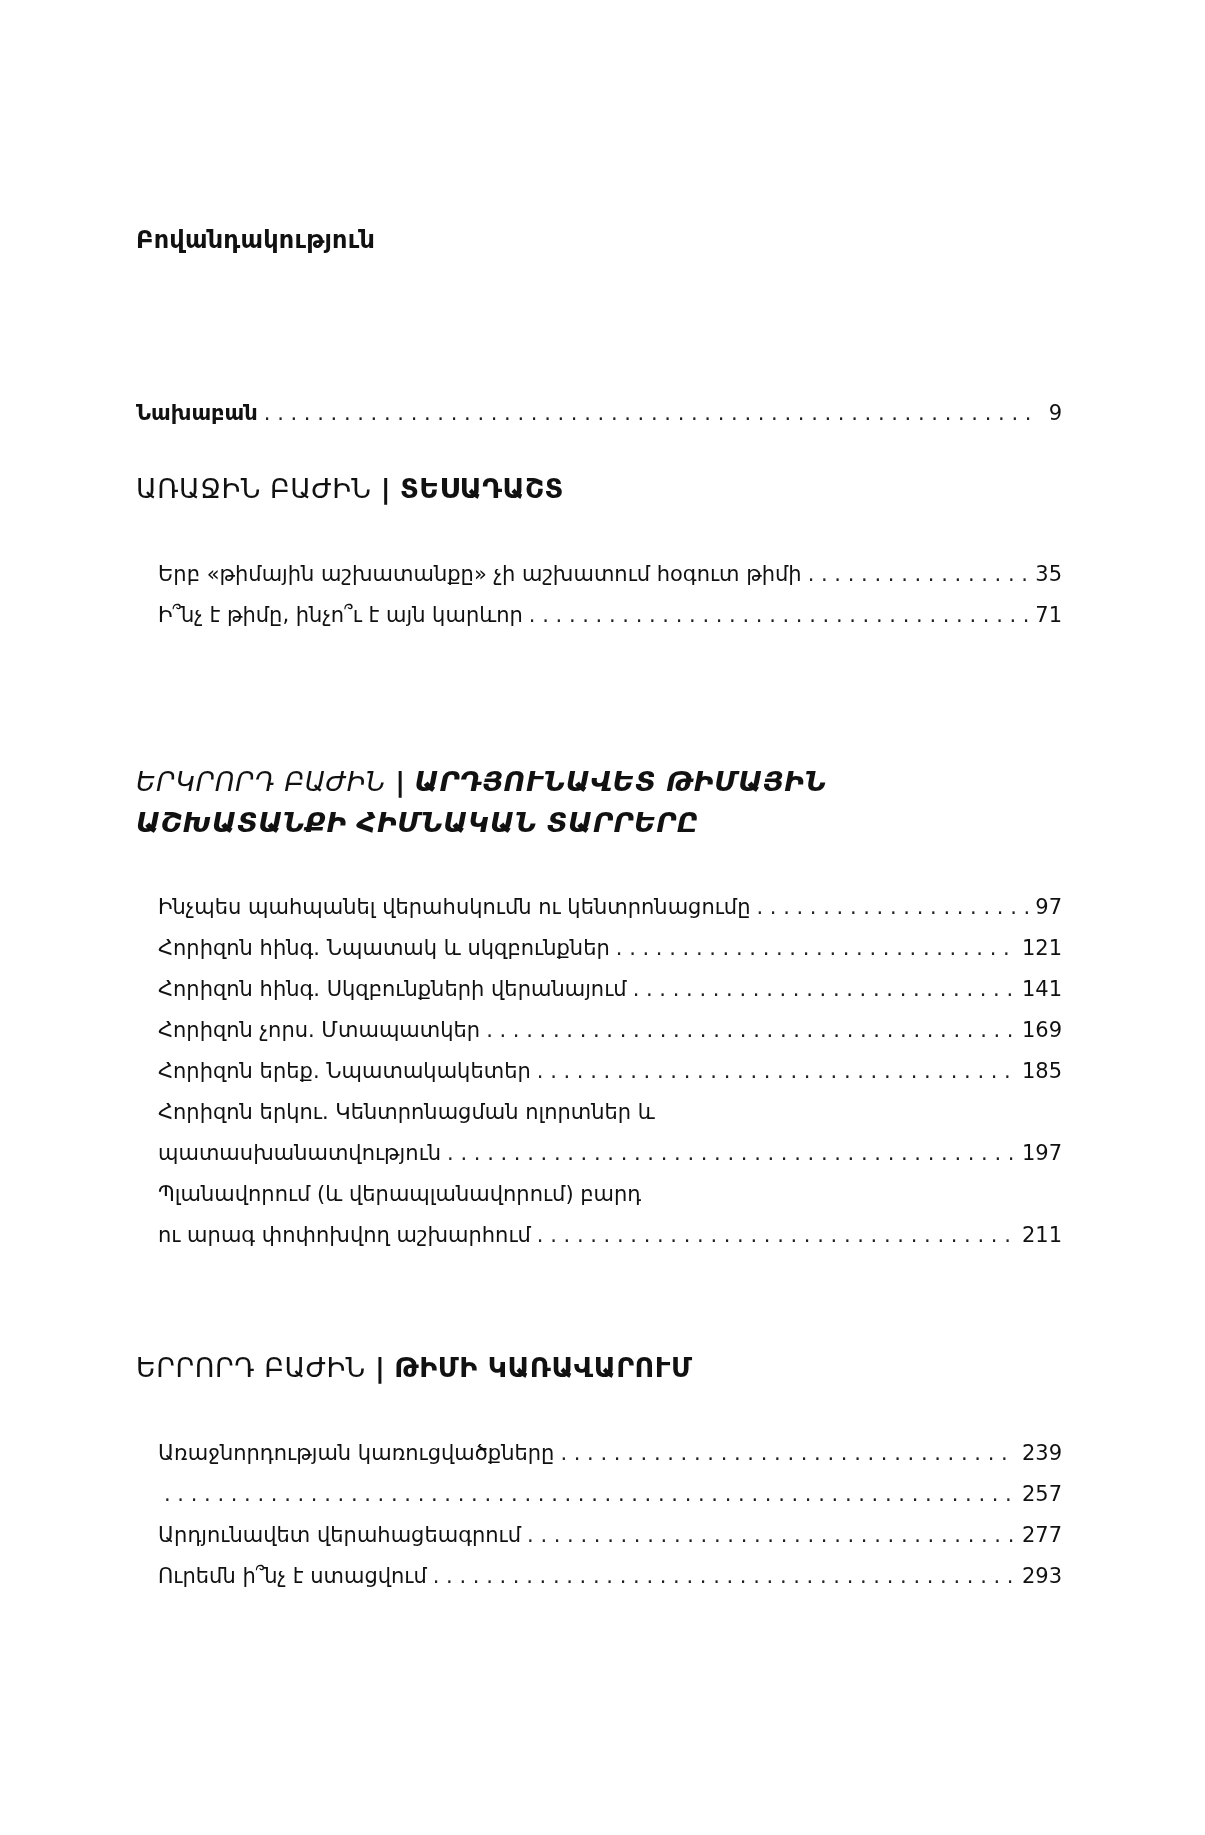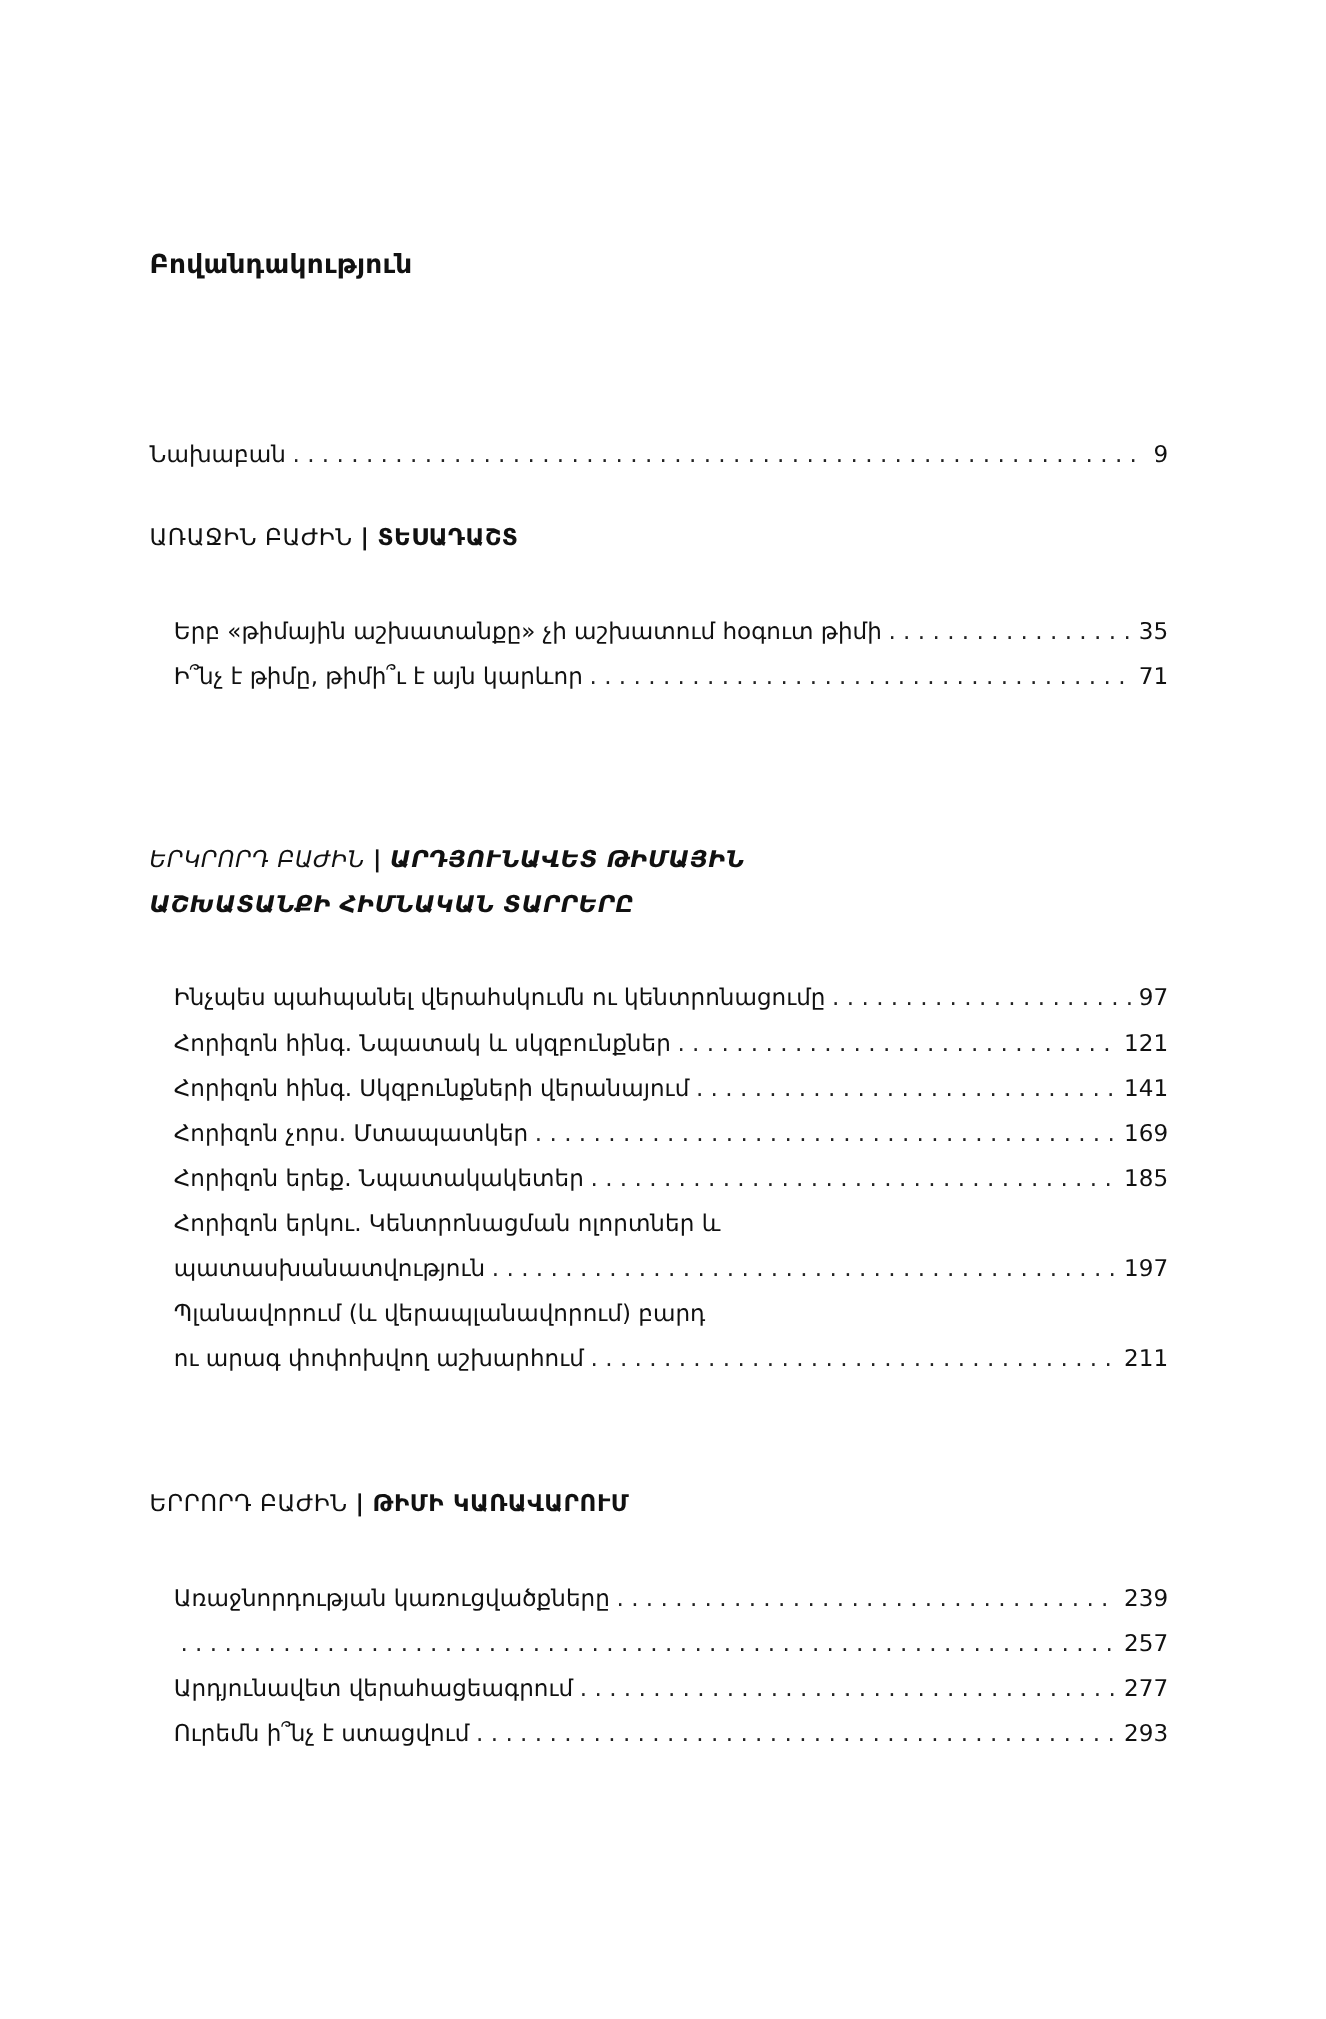--- a/index.html
+++ b/index.html
@@ -1,20 +1,20 @@
 <!DOCTYPE html>
 <html><head>
 <meta charset="utf-8">
 <style>
   html, body { margin:0; padding:0; background:#ffffff; }
   body { width:1205px; height:1835px; position:relative; overflow:hidden; color:#111; font-family:"DejaVu Sans", sans-serif; }
   .page-title { position:absolute; left:136px; top:226px; font-size:24px; font-weight:bold; letter-spacing:0.2px; }
   .preface { position:absolute; left:136px; width:926px; top:393px; }
-  .preface .t { font-weight:normal;text-align:center; }
-  .part { position:absolute; left:136px; width:926px; font-size:21px; line-height:41px; letter-spacing:0.5px; }
+  .preface .t { font-weight:bold;text-align:center; }
+  .part { position:absolute; left:136px; width:926px; font-size:27px; line-height:41px; letter-spacing:0.5px; }
   .part .lead { font-weight:normal; }
   .part .bar { font-weight:bold; }
   .part .name { font-weight:bold; }
   .entries { position:absolute; left:158px; width:904px; }
   .row { display:flex; align-items:baseline; height:41px; font-size:21px; line-height:41px; }
   .row .t { white-space:nowrap; }
   .row .dots { flex:1; overflow:hidden; white-space:nowrap; margin:0 6px; letter-spacing:3px; color:#222; }
   .row .dots::before { content:". . . . . . . . . . . . . . . . . . . . . . . . . . . . . . . . . . . . . . . . . . . . . . . . . . . . . . . . . . . . . . . . . . . . . . . . . . . . . . . . . . . . . . . . . . . . . . . . . . . . . . . . . . . . . ."; letter-spacing:0; }
   .row .p { white-space:nowrap; text-align:right; min-width:24px; }
   .row.cont { display:block; }
@@ -36,21 +36,21 @@
   <span class="bar">|</span>
   <span class="name">ՏԵՍԱԴԱՇՏ</span>
 </div>
 <div class="entries" style="top:554px;">
   <div class="row">
     <span class="t">Երբ «թիմային աշխատանքը» չի աշխատում հօգուտ թիմի</span>
     <span class="dots"></span>
     <span class="p">35</span>
   </div>
   <div class="row">
-    <span class="t">Ի՞նչ է թիմը, թիմի՞ւ է այն կարևոր</span>
+    <span class="t">Ի՞նչ է թիմը, ինչո՞ւ է այն կարևոր</span>
     <span class="dots"></span>
     <span class="p">71</span>
   </div>
 </div>
 
 <div class="part" style="top:761px;font-style:italic;">
   <div>
     <span class="lead">ԵՐԿՐՈՐԴ ԲԱԺԻՆ</span>
     <span class="bar">|</span>
     <span class="name">ԱՐԴՅՈՒՆԱՎԵՏ ԹԻՄԱՅԻՆ</span>

